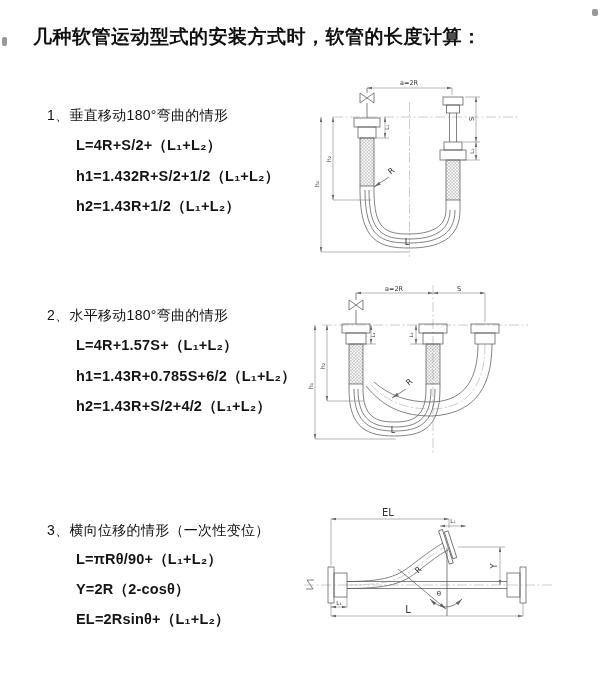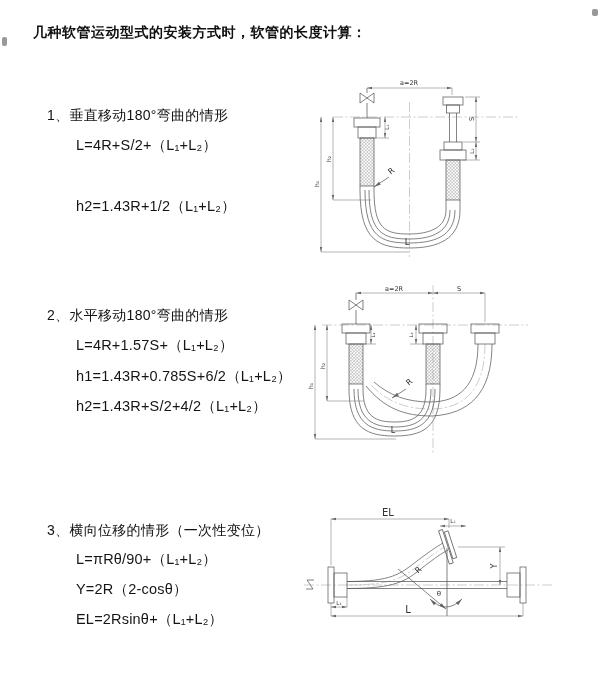--- a/index.html
+++ b/index.html
@@ -4,49 +4,50 @@
 <style>
   html,body { margin:0; padding:0; }
   body {
     width:600px; height:675px; background:#ffffff;
     font-family:"Liberation Sans","DejaVu Sans",sans-serif;
     color:#1a1a1a;
   }
   .page { position:relative; width:600px; height:675px; background:#fff; overflow:hidden; }
   .title {
     position:absolute; left:33px; top:24px;
-    font-size:14px; font-weight:700; letter-spacing:.5px; color:#111;
+    font-size:19px; font-weight:700; letter-spacing:.5px; color:#111;
   }
   .sec-head {
     position:absolute; left:47px;
     font-size:14px; font-weight:400; letter-spacing:.3px; color:#111;
   }
   .formula {
     position:absolute; left:76px;
-    font-size:14.5px; font-weight:400; letter-spacing:.2px; color:#151515;
+    font-size:14.5px; font-weight:700; letter-spacing:.2px; color:#151515;
   }
   .diag { position:absolute; }
   .draw { stroke:#5a5a5a; stroke-width:.75; fill:none; }
   .dim  { stroke:#787878; stroke-width:.55; fill:none; }
   .cl   { stroke:#9a9a9a; stroke-width:.5; fill:none; stroke-dasharray:10 2.5 2 2.5; }
   .txt text { fill:#333; stroke:none; font-family:"DejaVu Sans",sans-serif; }
   .speck { position:absolute; background:#777; border-radius:2px; opacity:.75; }
 </style>
 </head>
 <body>
 
 <div class="page">
 
   <div class="speck" style="left:2px;top:37px;width:5px;height:9px;"></div>
   <div class="speck" style="left:592px;top:9px;width:6px;height:7px;"></div>
 
   <div class="title">几种软管运动型式的安装方式时，软管的长度计算：</div>
 
   <div class="sec-head" style="top:107px">1、垂直移动180°弯曲的情形</div>
   <div class="formula" style="top:136px">L=4R+S/2+（L₁+L₂）</div>
+  <div class="formula" style="top:167px">h1=1.432R+S/2+1/2（L₁+L₂）</div>
   <div class="formula" style="top:197px">h2=1.43R+1/2（L₁+L₂）</div>
 
   <div class="sec-head" style="top:307px">2、水平移动180°弯曲的情形</div>
   <div class="formula" style="top:336px">L=4R+1.57S+（L₁+L₂）</div>
   <div class="formula" style="top:367px">h1=1.43R+0.785S+6/2（L₁+L₂）</div>
   <div class="formula" style="top:397px">h2=1.43R+S/2+4/2（L₁+L₂）</div>
 
   <div class="sec-head" style="top:522px">3、横向位移的情形（一次性变位）</div>
   <div class="formula" style="top:550px">L=πRθ/90+（L₁+L₂）</div>
   <div class="formula" style="top:580px">Y=2R（2-cosθ）</div>

